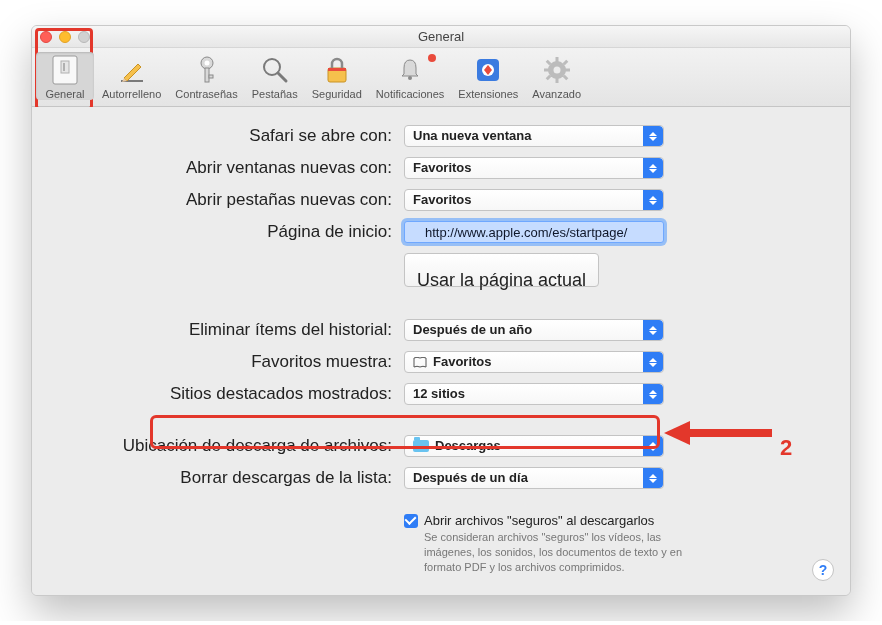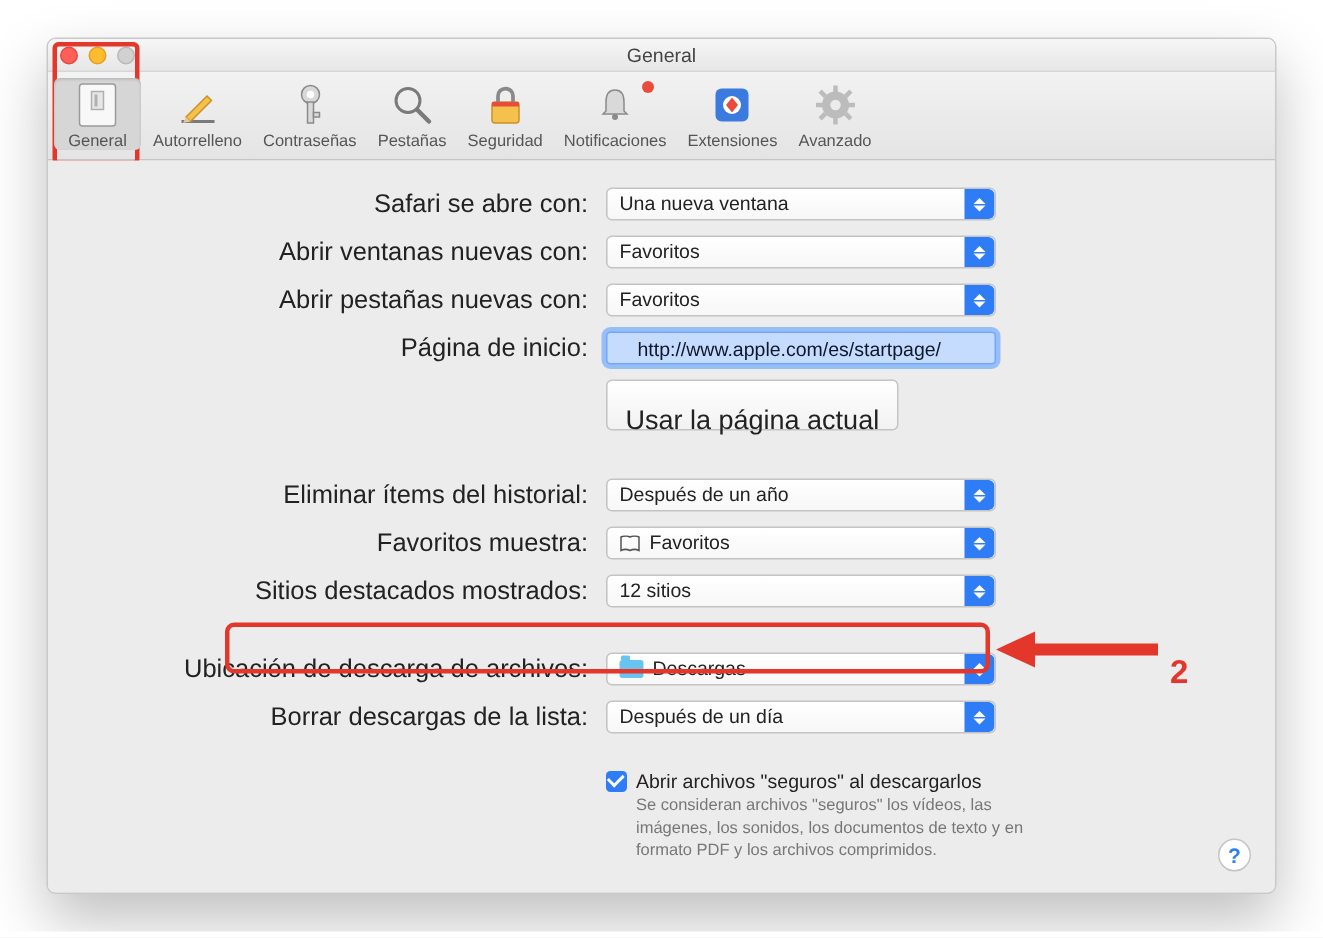--- a/index.html
+++ b/index.html
@@ -106,20 +106,21 @@
     border: 1px solid #c4c4c4;
     border-radius: 4px;
     position: relative;
     font-size: 13px;
     line-height: 20px;
     padding: 0 28px 0 8px;
     display: flex;
     align-items: center;
     white-space: nowrap;
     overflow: hidden;
+    font-weight: bold;
   }
   .select .arrows {
     position: absolute; right: 0; top: 0; bottom: 0;
     width: 20px;
     background: #2f7df6;
     border-top-right-radius: 4px;
     border-bottom-right-radius: 4px;
     display: flex; flex-direction: column;
     align-items: center; justify-content: center;
     gap: 1px;

